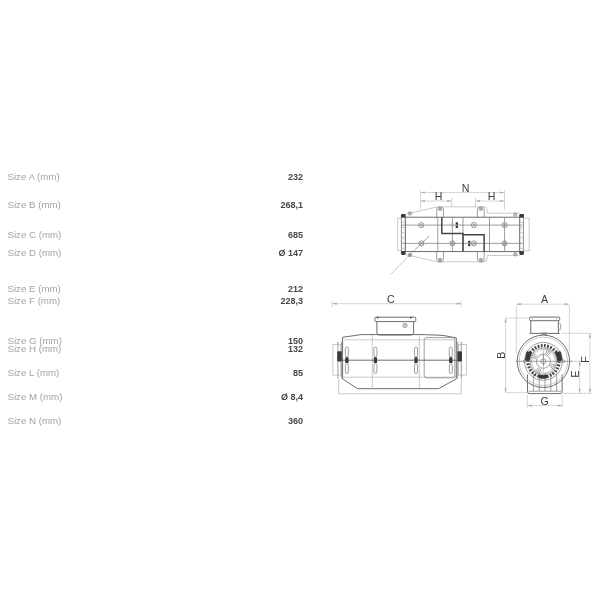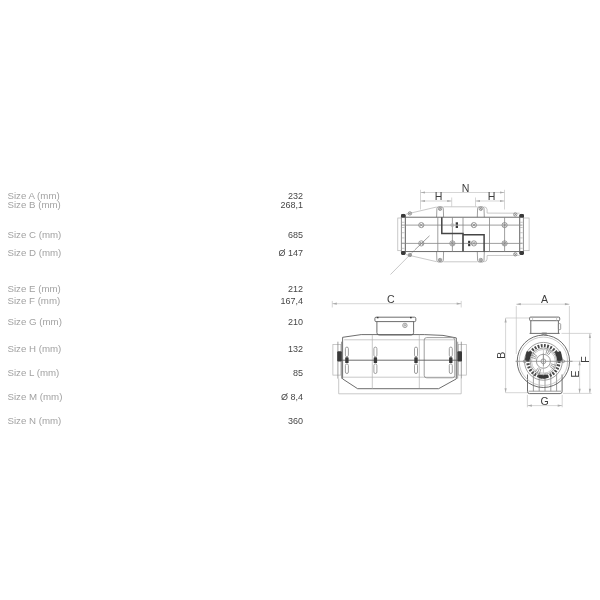--- a/index.html
+++ b/index.html
@@ -1,21 +1,21 @@
 <!DOCTYPE html>
 <html><head><meta charset="utf-8"><style>
 html,body{margin:0;padding:0;width:600px;height:600px;background:#fff;overflow:hidden}
 body{font-family:"Liberation Sans",sans-serif;position:relative}
 .row{position:absolute;left:0;width:303px;height:24px}
 .lab{position:absolute;left:7.5px;top:0;line-height:24px;font-size:9.7px;color:#a2a2a2}
-.val{position:absolute;right:0;top:0;line-height:24px;font-size:9px;font-weight:400;color:#474747}
+.val{position:absolute;right:0;top:0;line-height:24px;font-size:9px;font-weight:700;color:#474747}
 svg{position:absolute;left:0;top:0}
 </style></head>
 <body>
-<div class="row" style="top:184px">
+<div class="row" style="top:165px">
     <span class="lab">Size A (mm)</span>
     <span class="val">232</span>
   </div>
 <div class="row" style="top:193px">
     <span class="lab">Size B (mm)</span>
     <span class="val">268,1</span>
   </div>
 <div class="row" style="top:223px">
     <span class="lab">Size C (mm)</span>
     <span class="val">685</span>
@@ -23,25 +23,25 @@
 <div class="row" style="top:241px">
     <span class="lab">Size D (mm)</span>
     <span class="val">Ø 147</span>
   </div>
 <div class="row" style="top:277px">
     <span class="lab">Size E (mm)</span>
     <span class="val">212</span>
   </div>
 <div class="row" style="top:289px">
     <span class="lab">Size F (mm)</span>
-    <span class="val">167,4</span>
-  </div>
-<div class="row" style="top:310px">
+    <span class="val">228,3</span>
+  </div>
+<div class="row" style="top:329px">
     <span class="lab">Size G (mm)</span>
-    <span class="val">210</span>
+    <span class="val">150</span>
   </div>
 <div class="row" style="top:337px">
     <span class="lab">Size H (mm)</span>
     <span class="val">132</span>
   </div>
 <div class="row" style="top:361px">
     <span class="lab">Size L (mm)</span>
     <span class="val">85</span>
   </div>
 <div class="row" style="top:385px">

